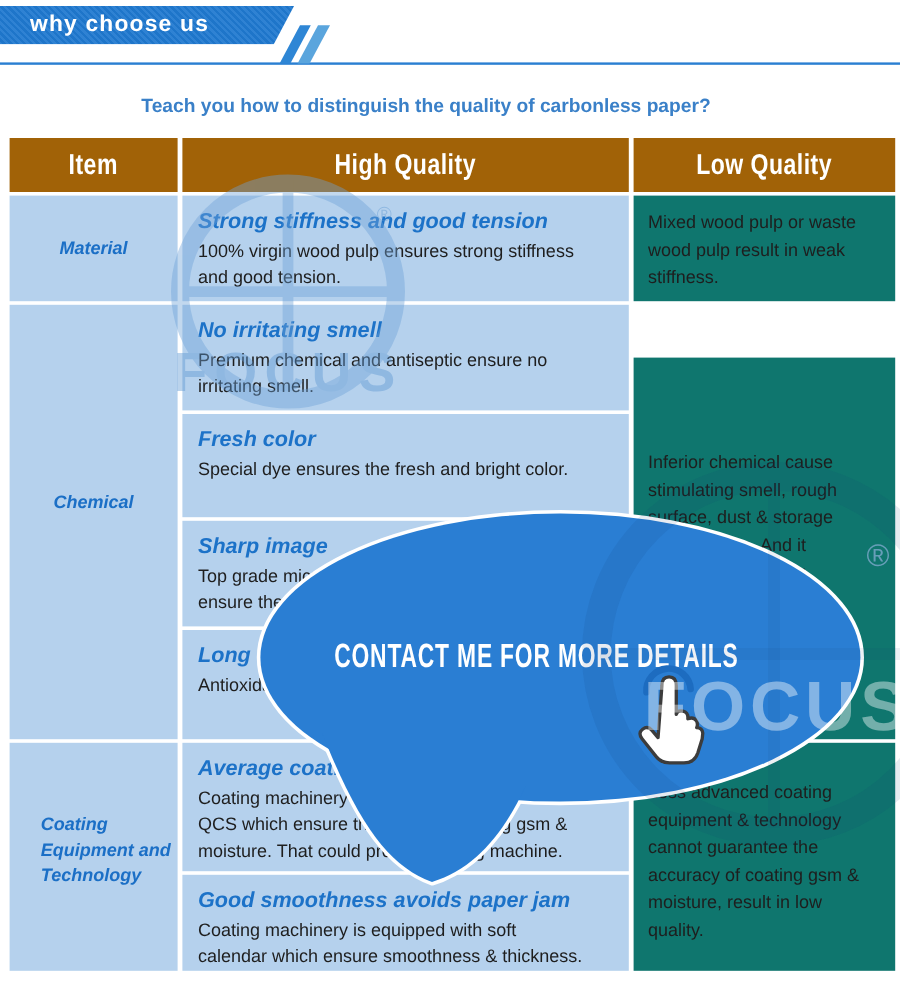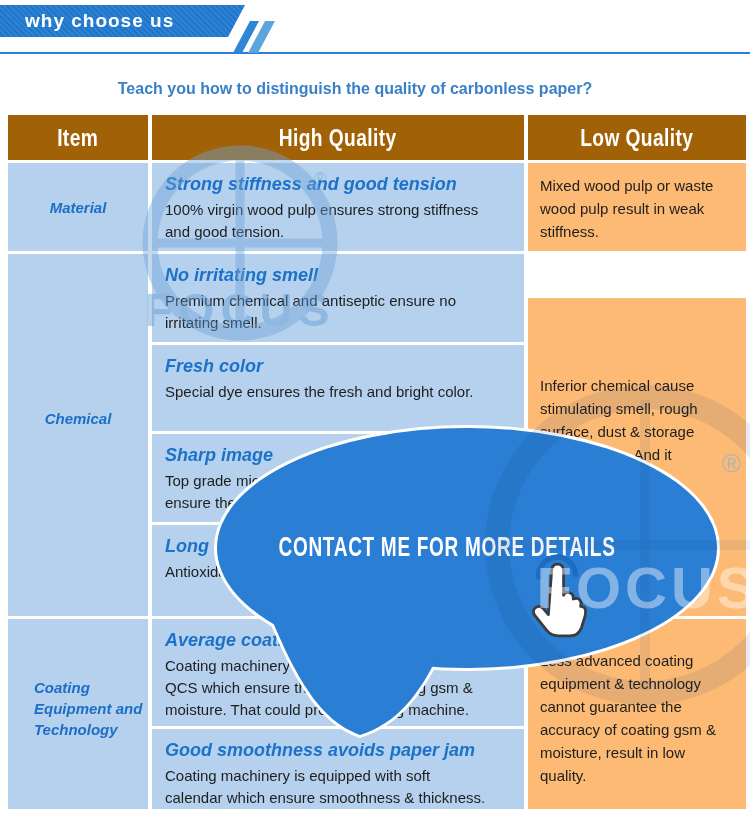--- a/index.html
+++ b/index.html
@@ -35,21 +35,21 @@
              text-align:center;white-space:pre-line;box-sizing:border-box;}
   .item-cell.left{justify-content:flex-start;text-align:left;padding-left:26px;}
   .item-cell.raise{padding-bottom:34px;}
   .item-cell.raise-sm{padding-bottom:12px;}
   .hq-cell{display:grid;row-gap:3px;}
   .hq-cell.r1{grid-template-rows:88px 86px 88px 91px;}
   .hq-cell.r2{grid-template-rows:107px 80px;}
   .sub{background:#b5d1ed;box-sizing:border-box;padding:9px 13px;overflow:hidden;}
   .sub .t{color:#1c72c8;font-weight:bold;font-style:italic;font-size:18px;margin:2px 0 4px 0;}
   .sub .b{color:#1e1e1e;font-size:15px;line-height:22px;white-space:pre-line;}
-  .lq-cell{background:#fdba74;box-sizing:border-box;display:flex;flex-direction:column;justify-content:center;
+  .lq-cell{background:#0f766e;box-sizing:border-box;display:flex;flex-direction:column;justify-content:center;
            padding:6px 12px;color:#1e1e1e;font-size:15px;line-height:23px;white-space:pre-line;}
   .lq-cell.lq0{padding-top:8px;}
   .lq-cell.lq1{padding-bottom:34px;margin-top:44px;}
   .lq-cell.lq2{padding-top:14px;}
 
   
   .overlay{position:absolute;inset:0;width:750px;height:840px;z-index:5;pointer-events:none;}
   .bubble-group{pointer-events:auto;cursor:pointer;}
   .svg-txt{font-family:"Liberation Sans","DejaVu Sans",sans-serif;}
 </style>

